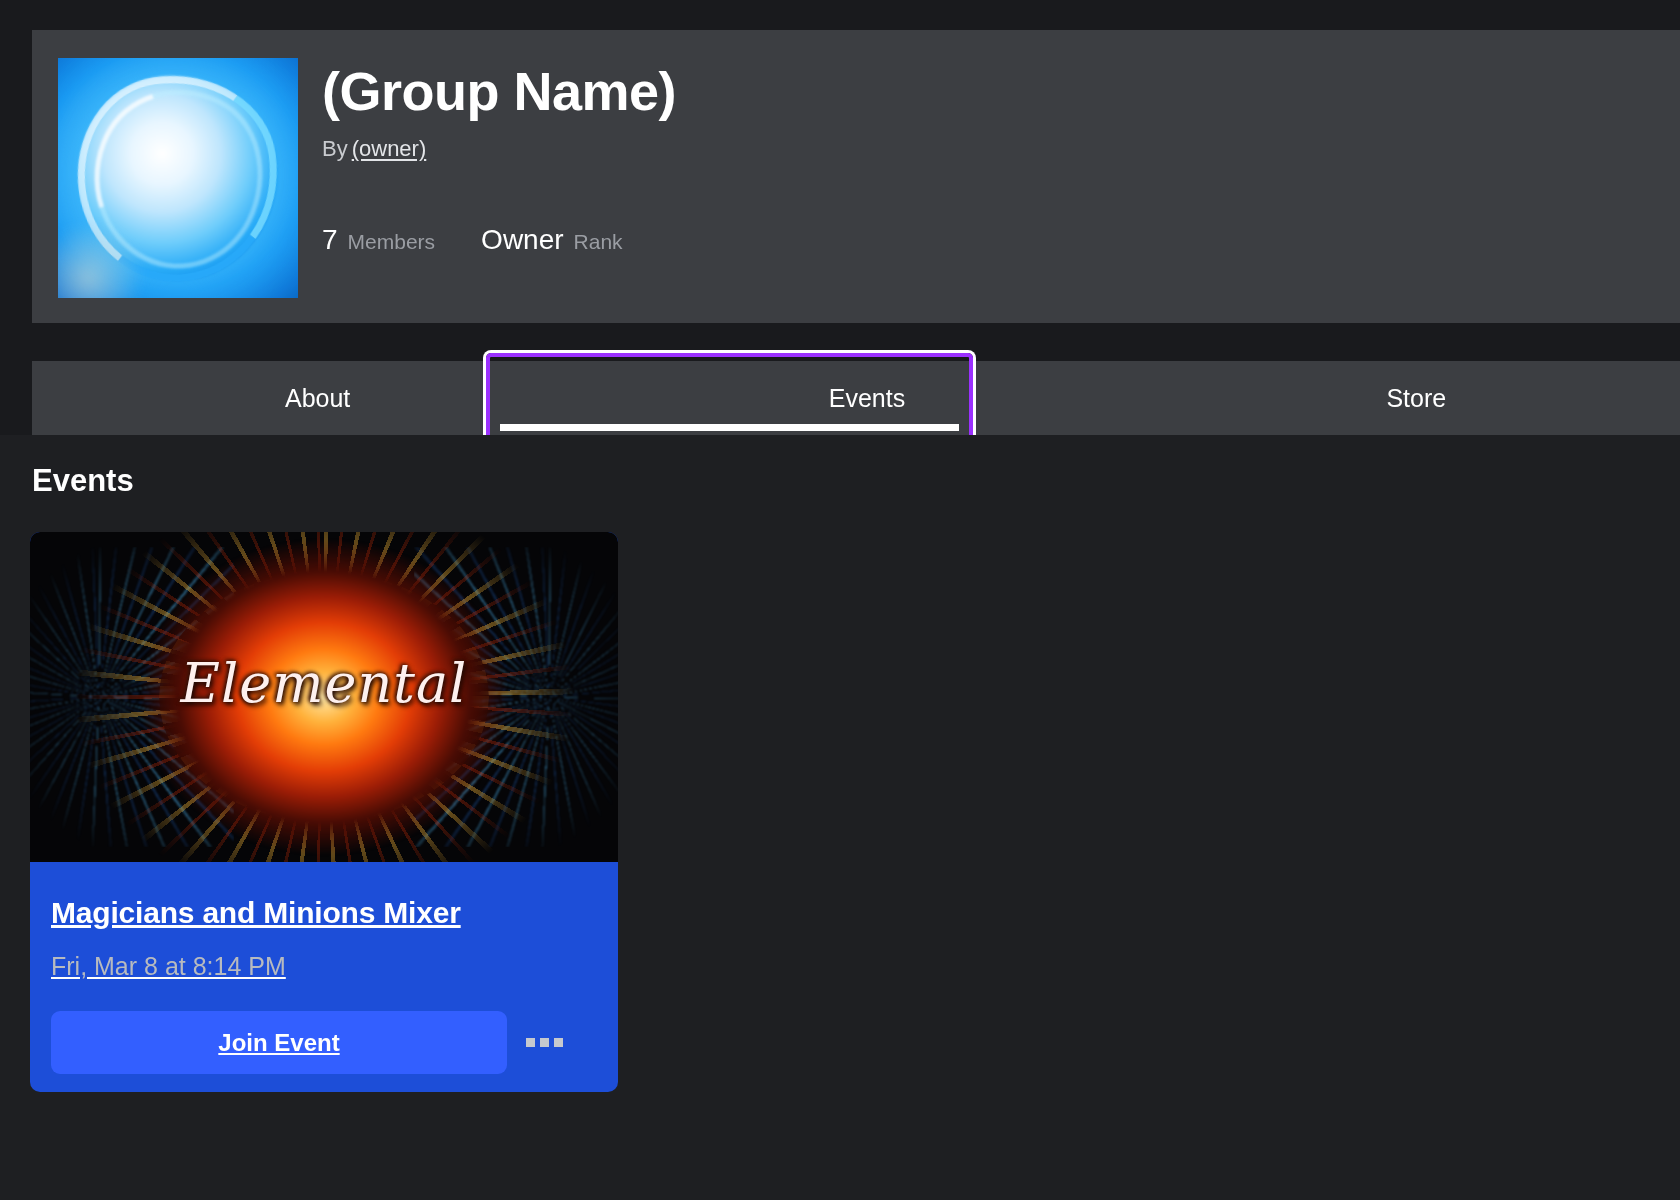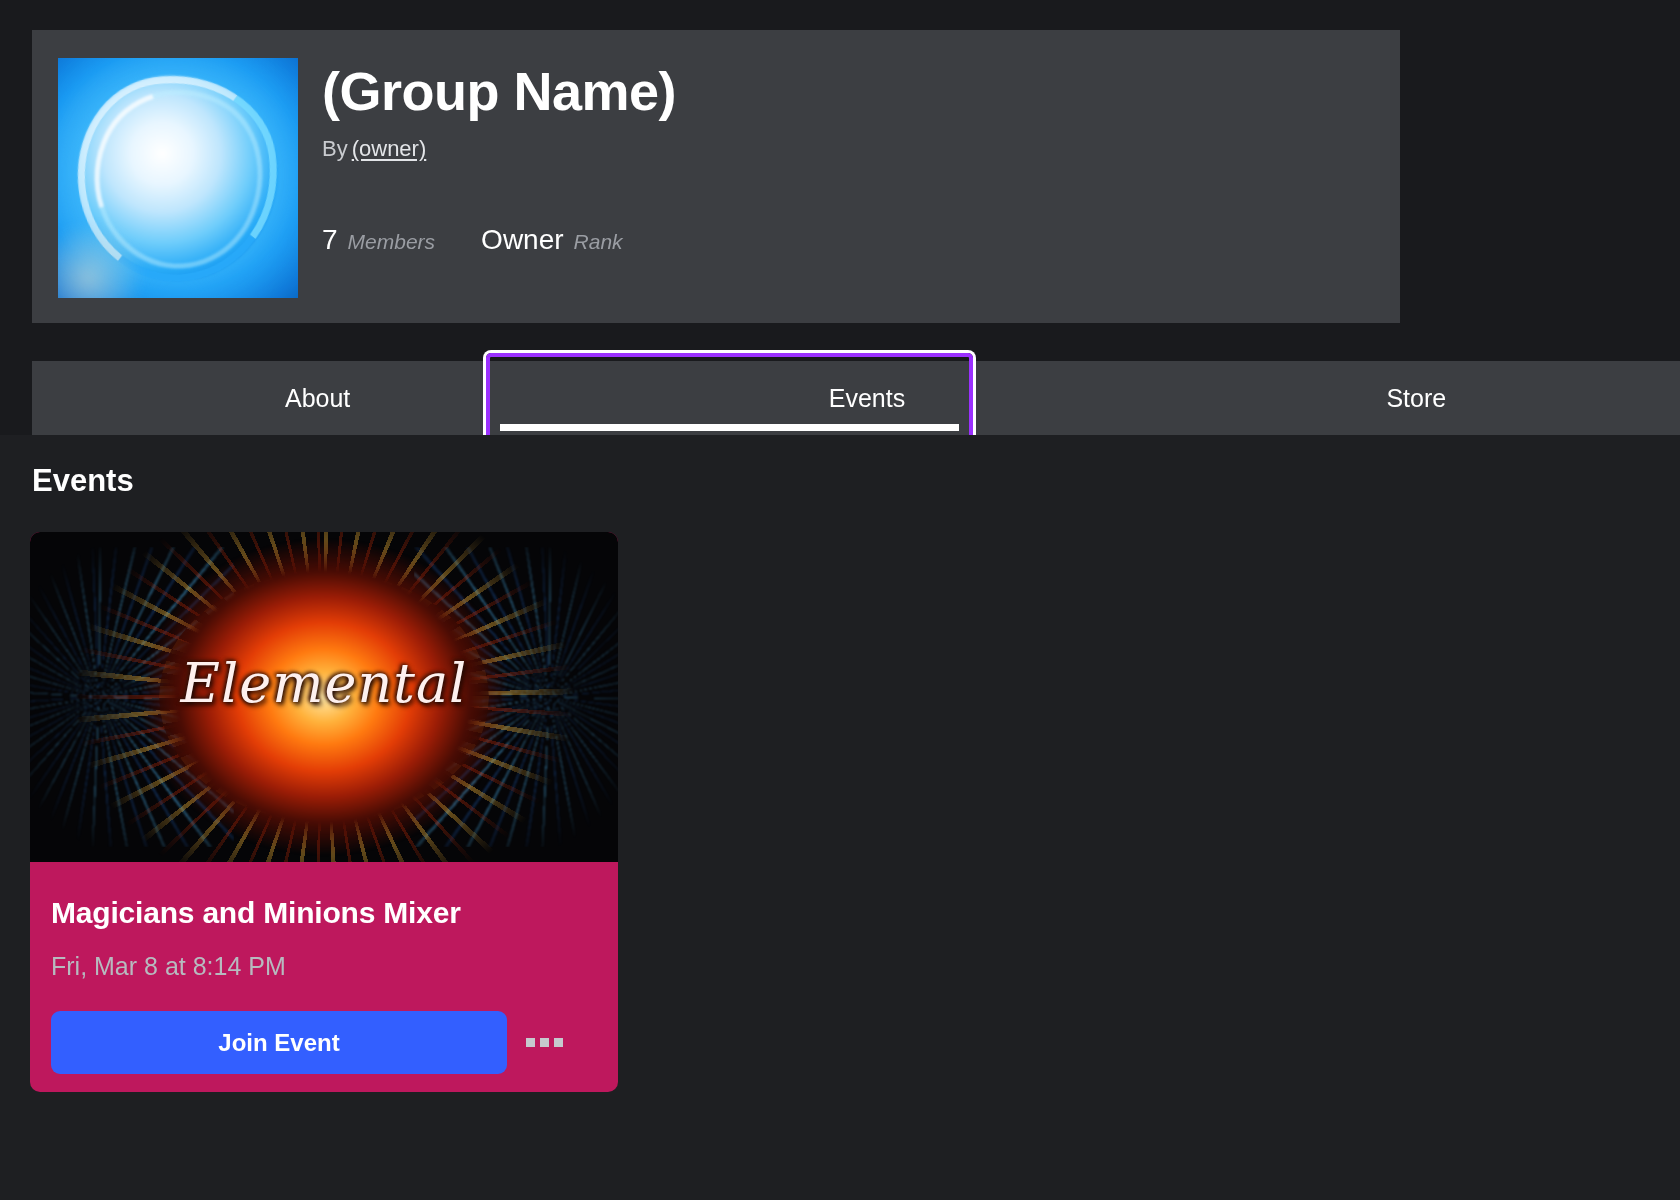--- a/index.html
+++ b/index.html
@@ -22,21 +22,21 @@
     width: 1680px;
     height: 1200px;
     background: #191a1d;
   }
 
   
   .group-header {
     position: absolute;
     left: 32px;
     top: 30px;
-    width: 1368px;
+    width: 1648px;
     height: 293px;
     background: #3c3e42;
     display: flex;
     align-items: flex-start;
   }
   .group-thumb {
     width: 240px;
     height: 240px;
     margin: 28px 0 0 26px;
     flex: none;
@@ -122,21 +122,20 @@
     gap: 10px;
     white-space: nowrap;
   }
   .stat-value {
     font-size: 28px;
     color: #ffffff;
   }
   .stat-label {
     font-size: 21px;
     color: #9a9da3;
-    font-style: italic;
   }
   .stat-gap { width: 26px; display: inline-block; }
 
   
   .tabs {
     position: absolute;
     left: 32px;
     top: 361px;
     width: 1648px;
     height: 74px;
@@ -201,21 +200,21 @@
     font-weight: bold;
     color: #ffffff;
   }
 
   .event-card {
     position: absolute;
     left: 30px;
     top: 97px;
     width: 588px;
     height: 560px;
-    background: #be185d;
+    background: #1d4ed8;
     border-radius: 10px;
     overflow: hidden;
   }
   .event-banner {
     position: relative;
     width: 588px;
     height: 330px;
     background: #050507;
     overflow: hidden;
   }
@@ -292,20 +291,21 @@
     font-size: 54px;
     line-height: 1.06;
     color: #fdf0ee;
     letter-spacing: 1px;
     text-shadow: 0 0 4px #2a0d05, 2px 3px 5px #1a0603, -2px -1px 4px #40150a;
   }
   .banner-title .l2 { display: block; }
 
   .event-body {
     padding: 34px 0 12px 21px;
+    text-decoration: underline;
   }
   .event-name {
     font-size: 30px;
     font-weight: bold;
     color: #ffffff;
     margin: 0;
     letter-spacing: -0.2px;
   }
   .event-date {
     margin-top: 22px;

